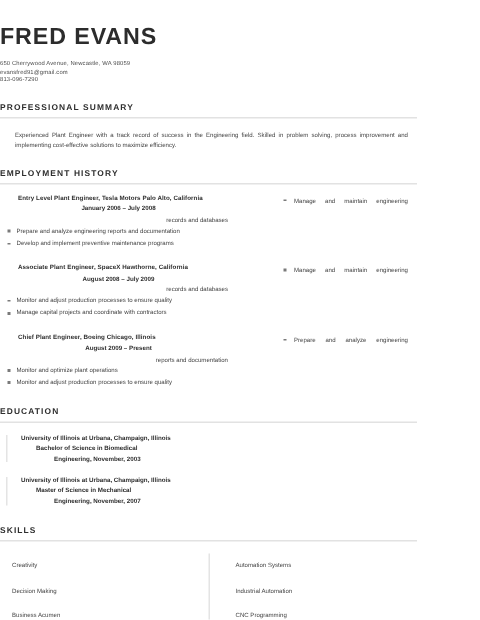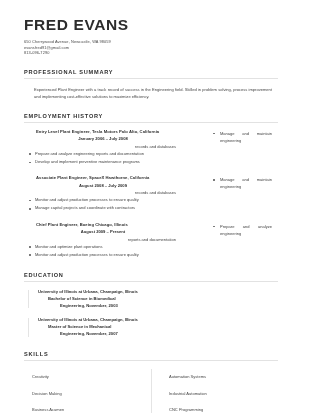--- a/index.html
+++ b/index.html
@@ -12,21 +12,21 @@
     height: 413px;
     overflow: hidden;
     font-family: "Liberation Sans", sans-serif;
     color: #3b3b3b;
     -webkit-font-smoothing: antialiased;
   }
   .page {
     width: 292px;
     height: 413px;
     box-sizing: border-box;
-    padding: 16px 14px 0 24px;
+    padding: 16px 14px 0 0;
     background: #ffffff;
     position: relative;
   }
 
   
   .name {
     font-size: 15.5px;
     font-weight: bold;
     letter-spacing: 0.6px;
     color: #2c2c2c;

